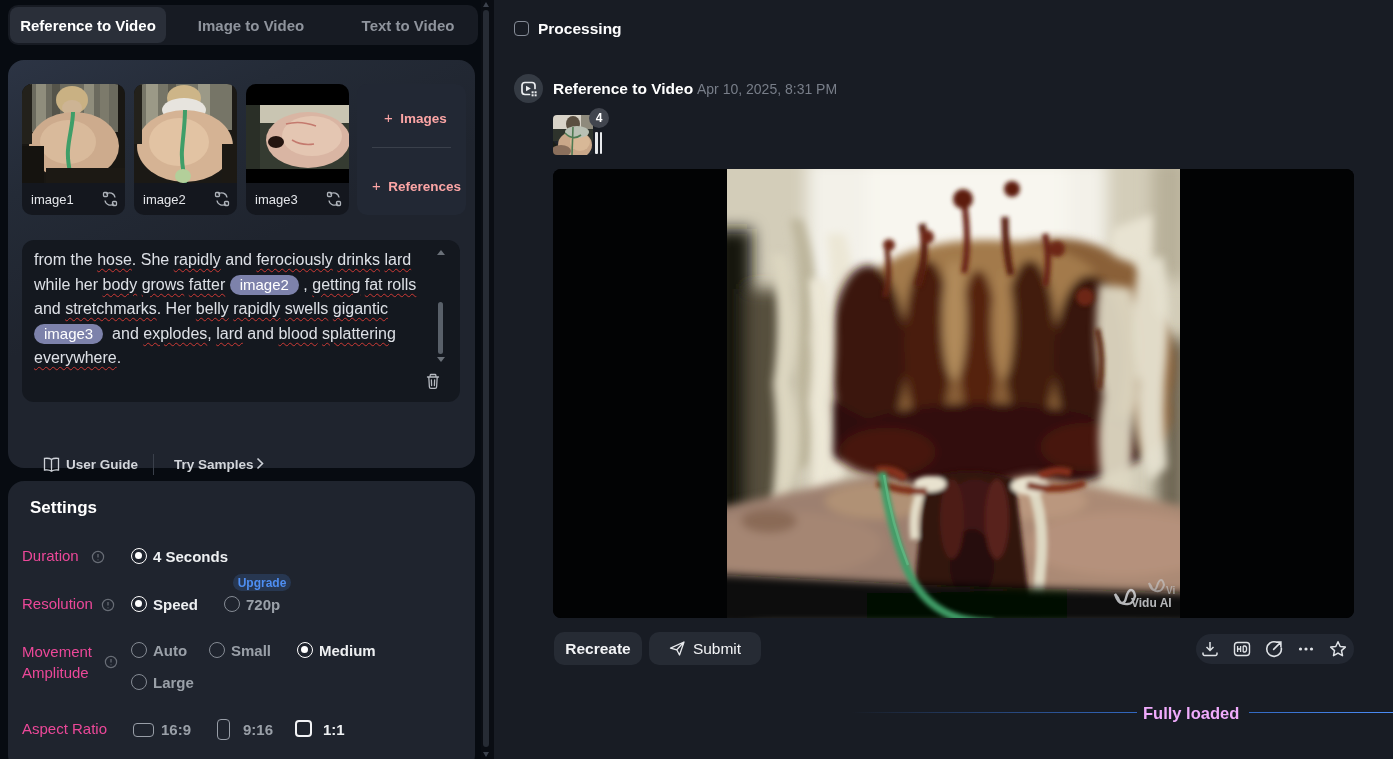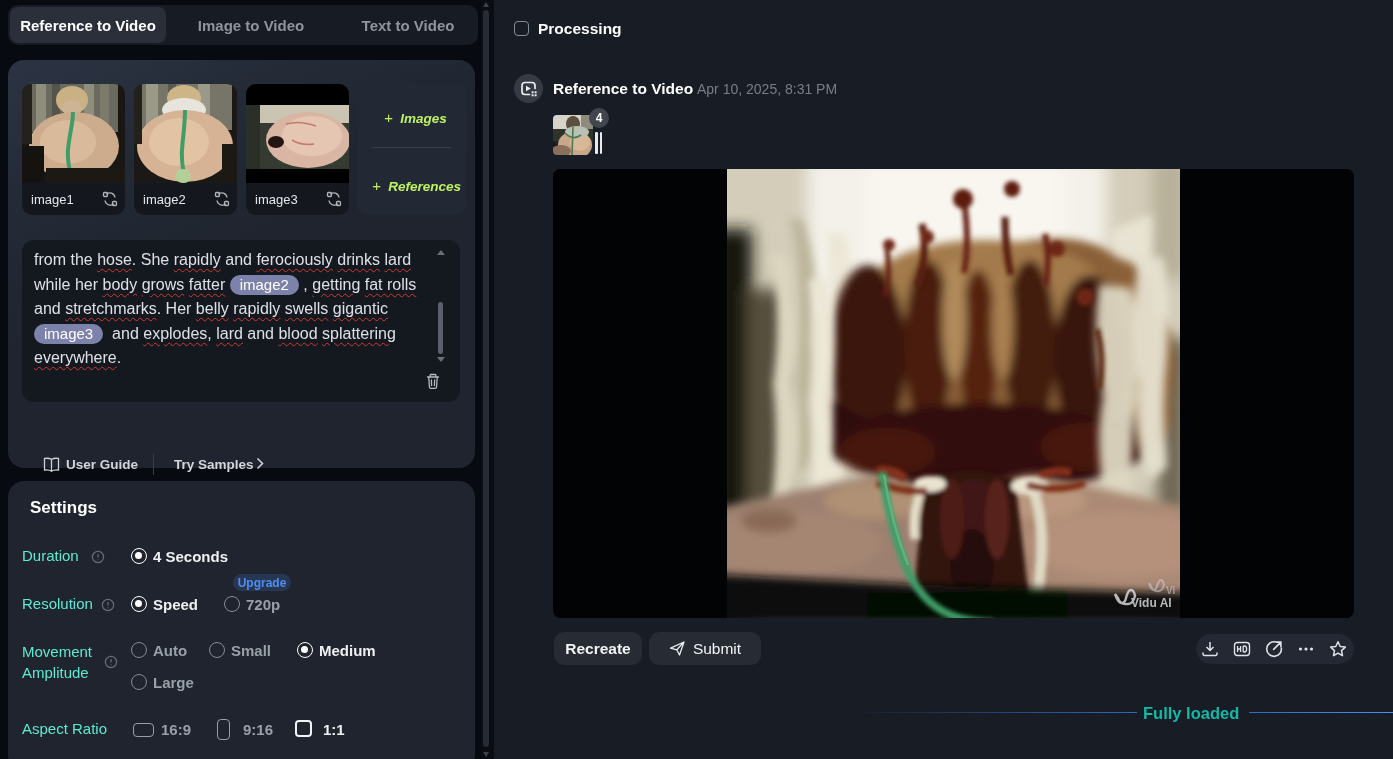--- a/index.html
+++ b/index.html
@@ -16,34 +16,34 @@
 #tabbar { left:8px; top:5px; width:470px; height:40px; background:#171b23; border-radius:10px; }
 #tabactive { left:10px; top:7px; width:156px; height:36px; background:#2a2f39; border-radius:8px; color:#fff; font-weight:bold; font-size:15px; display:flex; align-items:center; justify-content:center; }
 .tabi { top:5px; height:40px; display:flex; align-items:center; justify-content:center; color:#8f949d; font-weight:bold; font-size:15px; }
 
 #card1 { left:8px; top:60px; width:467px; height:408px; border-radius:16px; background:linear-gradient(155deg,#2c3444 0%,#242b37 22%,#1f242e 48%,#1f242e 100%); }
 .thbox { top:24px; width:103px; height:131px; background:#14171e; border-radius:10px; overflow:hidden; }
 .thimg { width:103px; height:99px; display:block; }
 .thlabel { position:absolute; left:9px; top:108px; color:#e4e6ea; font-size:13px; }
 .thicon { position:absolute; right:7px; top:107px; }
 #addbox { left:349px; top:24px; width:109px; height:131px; background:#222834; border-radius:10px; }
-.addtxt { color:#bef264; font-size:13.5px; font-weight:bold; position:absolute;font-style:italic; }
+.addtxt { color:#fca5a5; font-size:13.5px; font-weight:bold; position:absolute; }
 #adddiv { position:absolute; left:15px; top:63px; width:79px; height:1px; background:#3a404b; }
 
 #ta { left:14px; top:180px; width:438px; height:162px; background:#14181f; border-radius:12px; color:#dde0e6; font-size:16px; line-height:24.6px; padding:8px 26px 0 12px; }
 .sq { text-decoration:underline; text-decoration-style:wavy; text-decoration-color:#cc3a35; text-decoration-thickness:1px; text-underline-offset:3px; }
 .pill { background:#7d82ab; color:#fff; border-radius:12px; padding:1px 10px 2px 10px; font-size:15px; }
 #tasb { left:430px; top:242px; width:5px; height:52px; background:#596069; border-radius:3px; }
 .taarr { width:0; height:0; border-left:4px solid transparent; border-right:4px solid transparent; }
 
 #guides { left:22px; top:360px; width:440px; height:28px; color:#d2d5da; font-size:13.5px; font-weight:bold;margin-top:31px; }
 
 #card2 { left:8px; top:481px; width:467px; height:290px; border-radius:16px; background:#1f242e; }
 #settingsT { left:22px; top:17px; color:#fff; font-size:17px; font-weight:bold; }
-.slabel { color:#5eead4; font-size:15px; }
+.slabel { color:#ec4899; font-size:15px; }
 .sval { color:#eef0f2; font-size:15px; font-weight:bold; }
 .svalg { color:#9aa0a8; font-size:15px; font-weight:bold; position:absolute; }
 .radio { width:16px; height:16px; border-radius:50%; border:1.5px solid #858b94; }
 .radio.sel { border:1.5px solid #fff; }
 .radio.sel::after { content:""; position:absolute; left:3px; top:3px; width:7px; height:7px; border-radius:50%; background:#fff; }
 .row { display:flex; align-items:center; position:absolute; }
 #upg { left:225px; top:93px; width:58px; height:17px; background:rgba(78,142,242,0.18); border-radius:9px; color:#4e8ef2; font-size:12px; font-weight:bold; display:flex; align-items:center; justify-content:center; }
 .ar { border:1.6px solid #989ea7; border-radius:4px; }
 .arsel { border:2px solid #f2f3f5 !important; }
 
@@ -53,21 +53,21 @@
 #msgT { left:553px; top:80px; color:#fff; font-size:15.5px; font-weight:bold; }
 #msgD { left:697px; top:81px; color:#787e89; font-size:14px; }
 #mthumb { left:553px; top:115px; width:40px; height:40px; border-radius:4px; overflow:hidden; }
 #mbadge { left:589px; top:108px; width:20px; height:20px; border-radius:50%; background:#41454e; color:#fff; font-size:12px; font-weight:bold; display:flex; align-items:center; justify-content:center; }
 .mbar { top:132px; width:3px; height:22px; background:#e8eaed; border-radius:1px; }
 #ptext { left:619px; top:115px; width:780px; color:#959ba5; font-size:15.5px; letter-spacing:0.18px; line-height:20.5px; }
 #video { left:553px; top:169px; width:801px; height:449px; background:#020304; border-radius:8px; overflow:hidden; }
 .btn { top:632px; height:33px; background:#262b34; border-radius:10px; color:#f3f4f6; font-size:15.5px; display:flex; align-items:center; justify-content:center; }
 #iconpill { left:1196px; top:634px; width:158px; height:30px; background:#232832; border-radius:15px; }
 .ricon { top:640px; width:18px; height:18px; }
-#full { left:1143px; top:704px; color:#14b8a6; font-size:16.5px; font-weight:bold; }
+#full { left:1143px; top:704px; color:#f0abfc; font-size:16.5px; font-weight:bold; }
 #lineL { left:851px; top:712px; width:286px; height:1px; background:linear-gradient(90deg,rgba(59,130,246,0),rgba(59,130,246,0.75)); }
 #lineR { left:1249px; top:712px; width:144px; height:1px; background:linear-gradient(90deg,rgba(59,130,246,0.75),rgba(76,141,247,1)); }
 </style>
 </head>
 <body>
 <div class="abs" id="leftbg"></div>
 <div class="abs" id="gapbg"></div>
 <div class="abs" id="pgsb"></div>
 <div class="abs" id="pgsbup"></div>
 <div class="abs" style="left:483px;top:752px;width:0;height:0;border-left:3px solid transparent;border-right:3px solid transparent;border-top:5px solid #3c424d;"></div>

